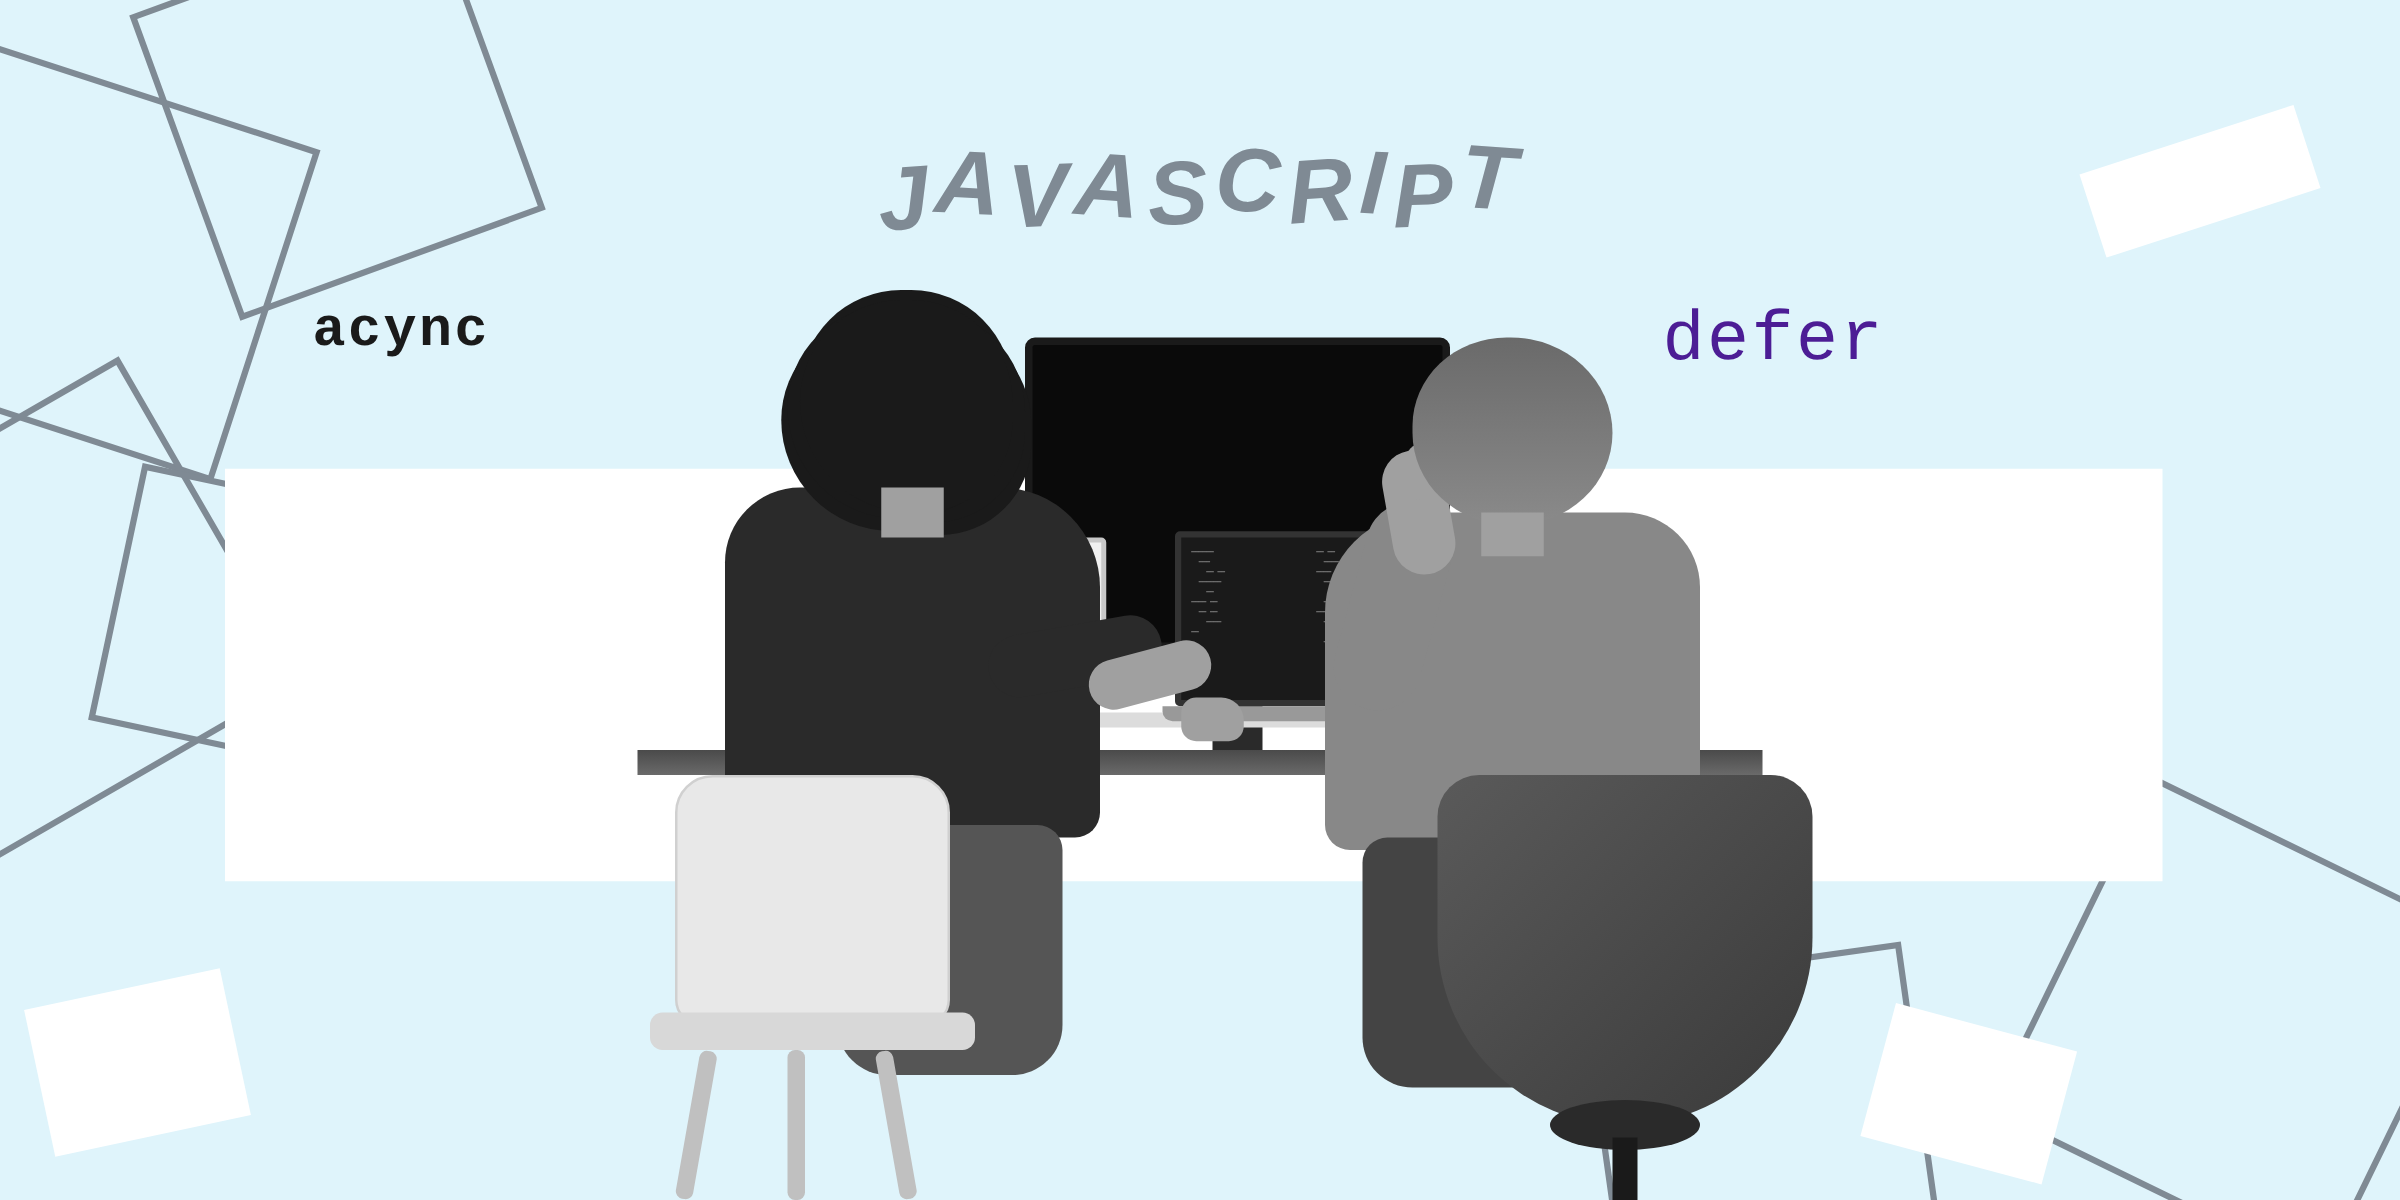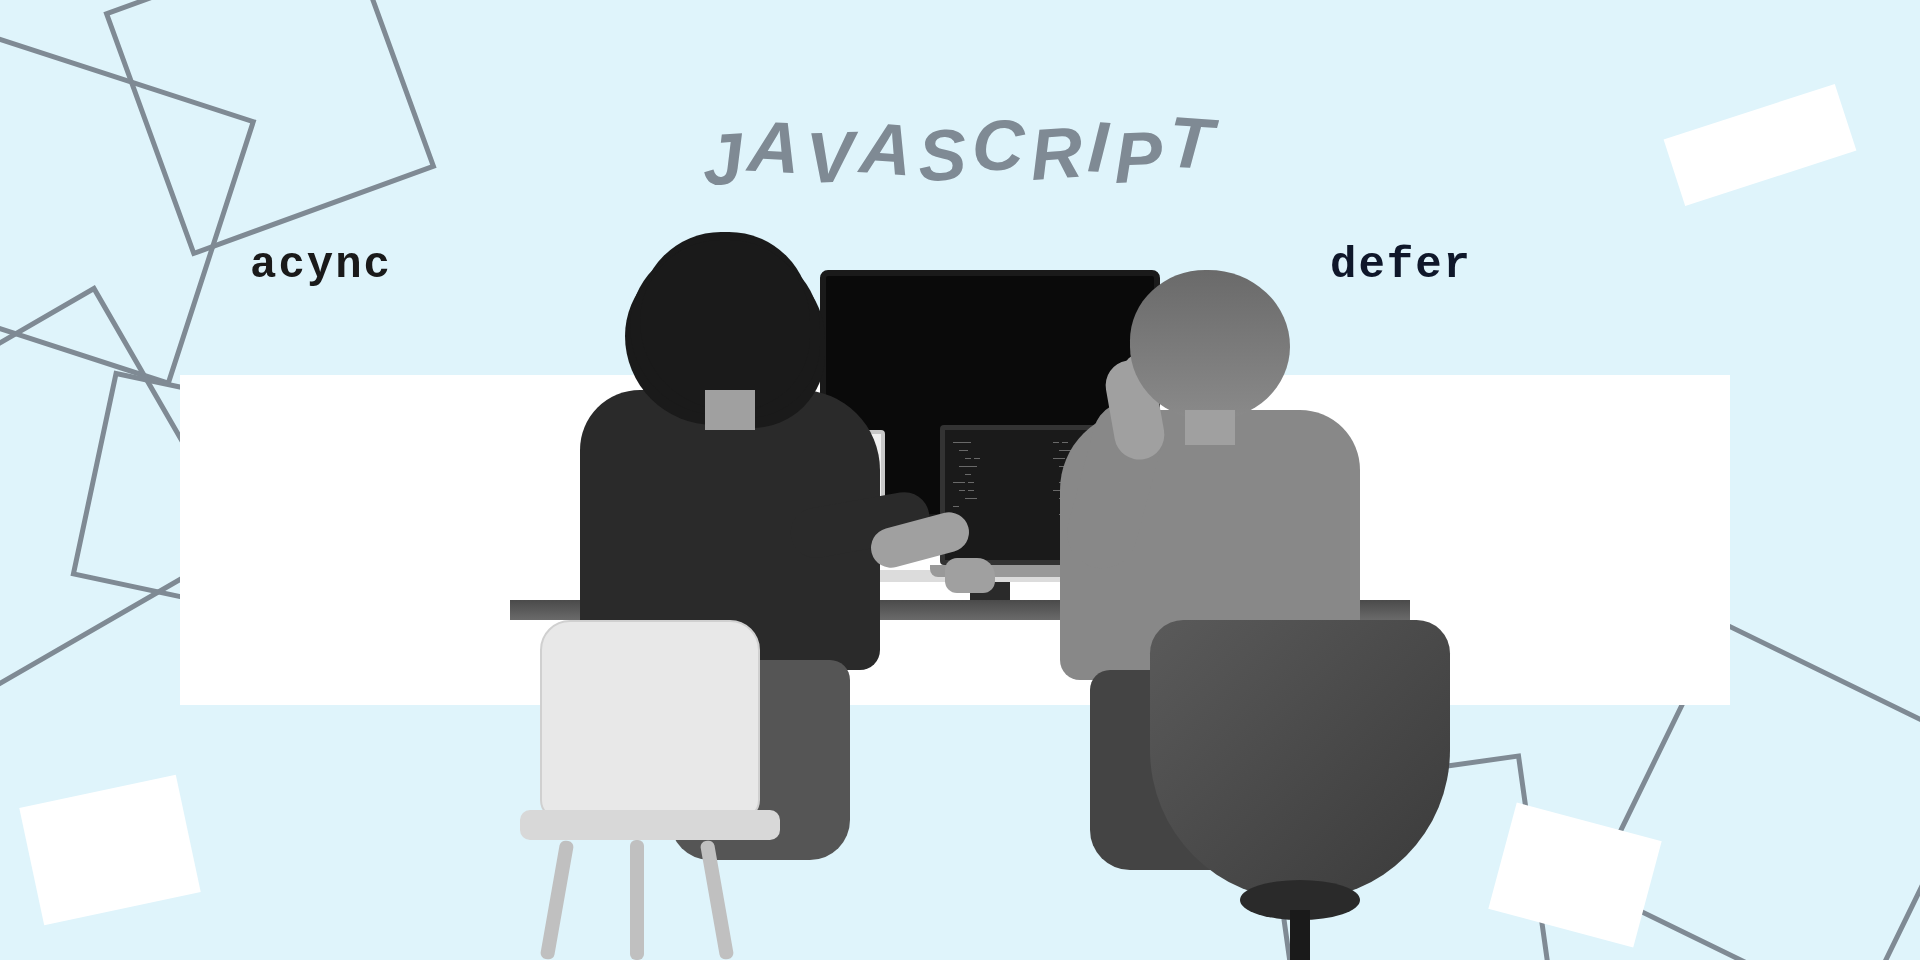--- a/index.html
+++ b/index.html
@@ -51,23 +51,23 @@
       left: 250px;
       font-size: 44px;
       font-weight: bold;
       color: #1a1a1a;
       letter-spacing: 2px;
     }
     .label-right {
       position: absolute;
       top: 240px;
       left: 1330px;
-      font-size: 44px;
-      font-weight: bold;
-      color: #0f172a;
+      font-size: 56px;
+      font-weight: normal;
+      color: #4c1d95;
       letter-spacing: 2px;
     }
     .white-band {
       position: absolute;
       top: 375px;
       left: 180px;
       width: 1550px;
       height: 330px;
       background: #ffffff;
     }

